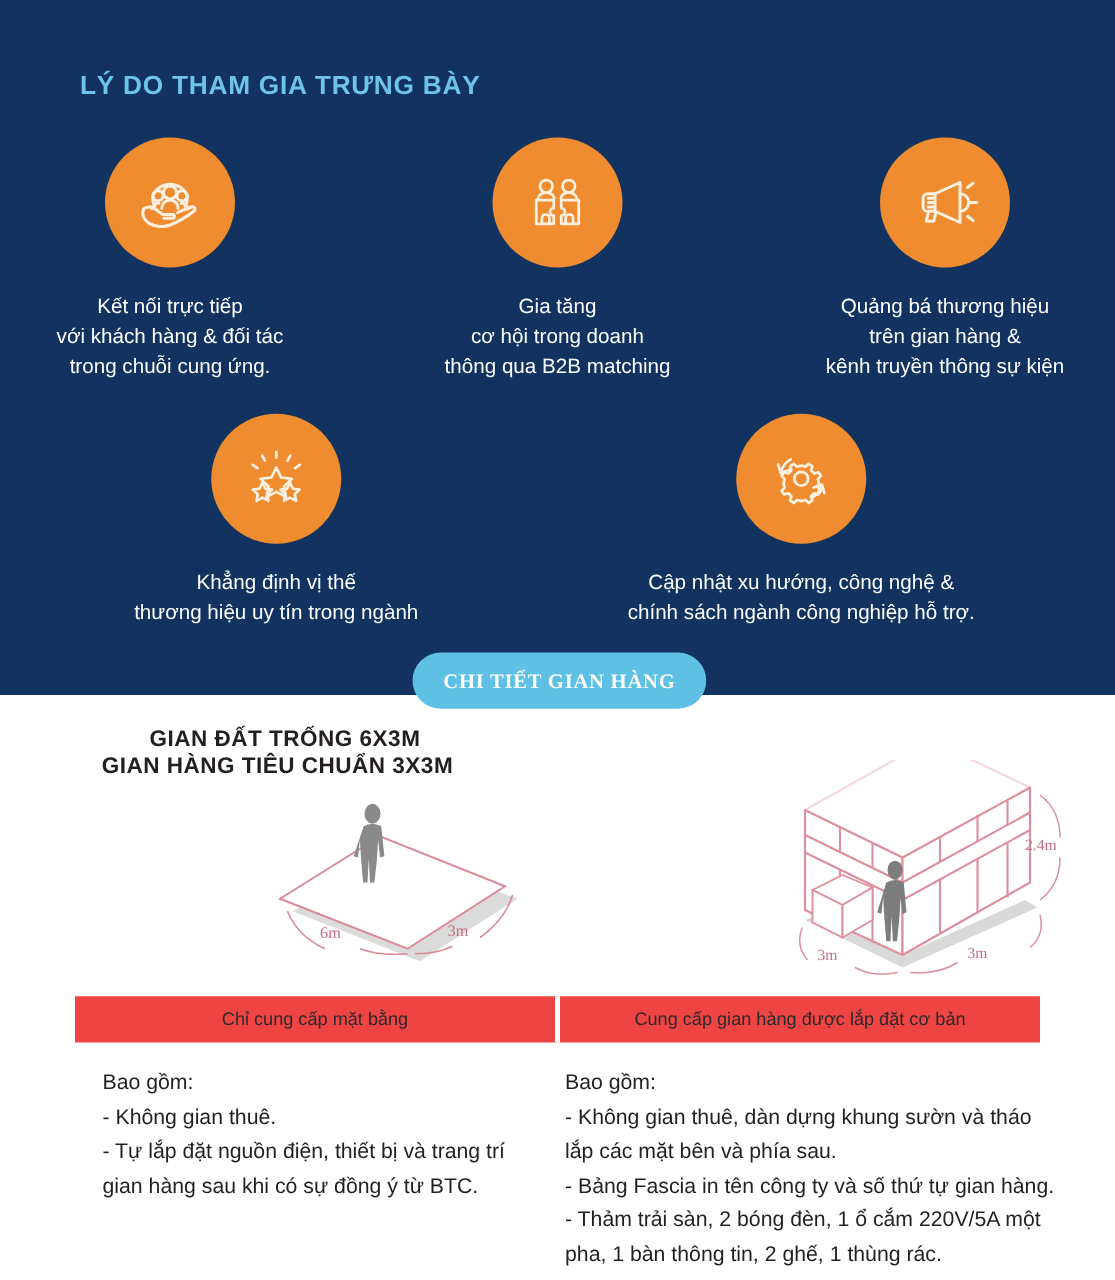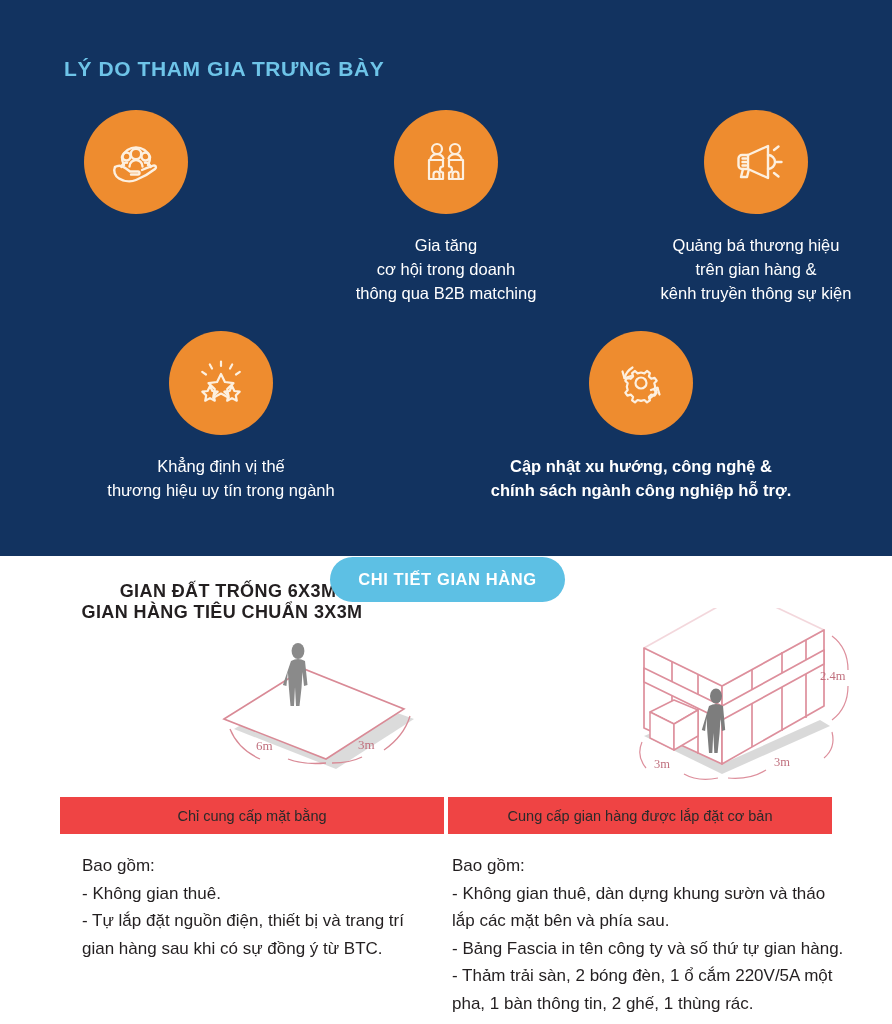--- a/index.html
+++ b/index.html
@@ -21,43 +21,44 @@
     font-size:21px; font-weight:bold; letter-spacing:.6px;
     color:#6ec4e8;
   }
 
   .reasons { position:absolute; left:0; top:110px; width:892px; }
   .row { display:flex; justify-content:center; }
   .row-1 { gap:60px; }
   .row-2 { gap:120px; margin-top:25px; }
 
   .reason { width:270px; display:flex; flex-direction:column; align-items:center; }
-  .reason.wide { width:330px;font-weight:bold; }
+  .reason.wide { width:330px; }
   .reason.narrow { width:230px; }
 
   .circle {
     width:104px; height:104px; border-radius:50%;
     background:#ee8c2f;
     display:flex; align-items:center; justify-content:center;
     flex:none;
   }
   .reason-text {
     margin-top:20px; text-align:center;
     color:#ffffff; font-size:16.5px; line-height:1.45;
     white-space:pre-line;
   }
 
   
   .badge {
-    position:absolute; left:330px; top:557px;
+    position:absolute; left:330px; top:522px;
     width:235px; height:45px; border-radius:23px;
     background:#5dc0e4;
     display:flex; align-items:center; justify-content:center;
     color:#ffffff; font-size:16.5px; font-weight:bold; letter-spacing:.6px;
     z-index:5;
+    font-family:Liberation Serif, serif;
   }
 
   
   .bottom { position:absolute; left:0; top:556px; width:892px; height:468px; background:#fff; }
 
   .booth-heads {
     position:absolute; top:25px; left:0; width:892px;
     display:flex;
     flex-direction:column;
   }
@@ -108,20 +109,23 @@
               <circle cx="31" cy="23" r="5.2"></circle>
               <circle cx="21.5" cy="25.5" r="4"></circle>
               <circle cx="40.5" cy="25.5" r="4"></circle>
               <path d="M24.5 35.5 a6.5 6.5 0 0 1 13 0"></path>
               <path d="M16.5 36 a5.2 5.2 0 0 1 5.6 -4.3"></path>
               <path d="M45.5 36 a5.2 5.2 0 0 0 -5.6 -4.3"></path>
               <path d="M10 36 c4 -2.5 8 -1 11 1.5 l4 3 h8 c2 0 2 3 0 3 h-7"></path>
               <path d="M10 36 c-2 4 0 9 4 11.5 c5 3 12 3.5 17 1.5 c5 -2 14 -7 19 -11 c2 -1.6 0.6 -4.2 -1.8 -3.4 c-4 1.4 -9 3.4 -11.2 4.4"></path>
             </svg>
           </div>
+          <div class="reason-text">Kết nối trực tiếp
+với khách hàng &amp; đối tác
+trong chuỗi cung ứng.</div>
         </div>
 
         <div class="reason narrow">
           <div class="circle">
             <svg width="62" height="62" viewBox="0 0 62 62" fill="none" stroke="#fdf0e0" stroke-width="2.2" stroke-linecap="round" stroke-linejoin="round">
               <circle cx="22" cy="18" r="5"></circle>
               <path d="M15.5 27.5 a7 7 0 0 1 13 0"></path>
               <circle cx="40" cy="18" r="5"></circle>
               <path d="M33.5 27.5 a7 7 0 0 1 13 0"></path>
               <path d="M14 29 h14 v6.5 a3 3 0 0 0 0 6 v6.5 h-14 z"></path>

